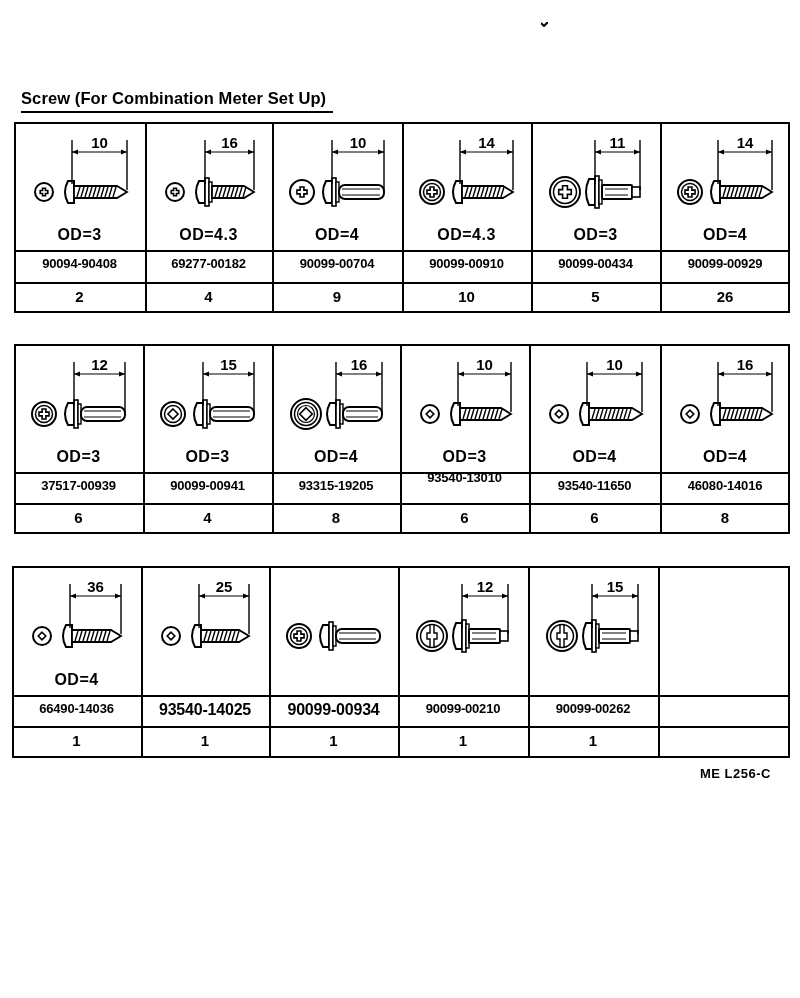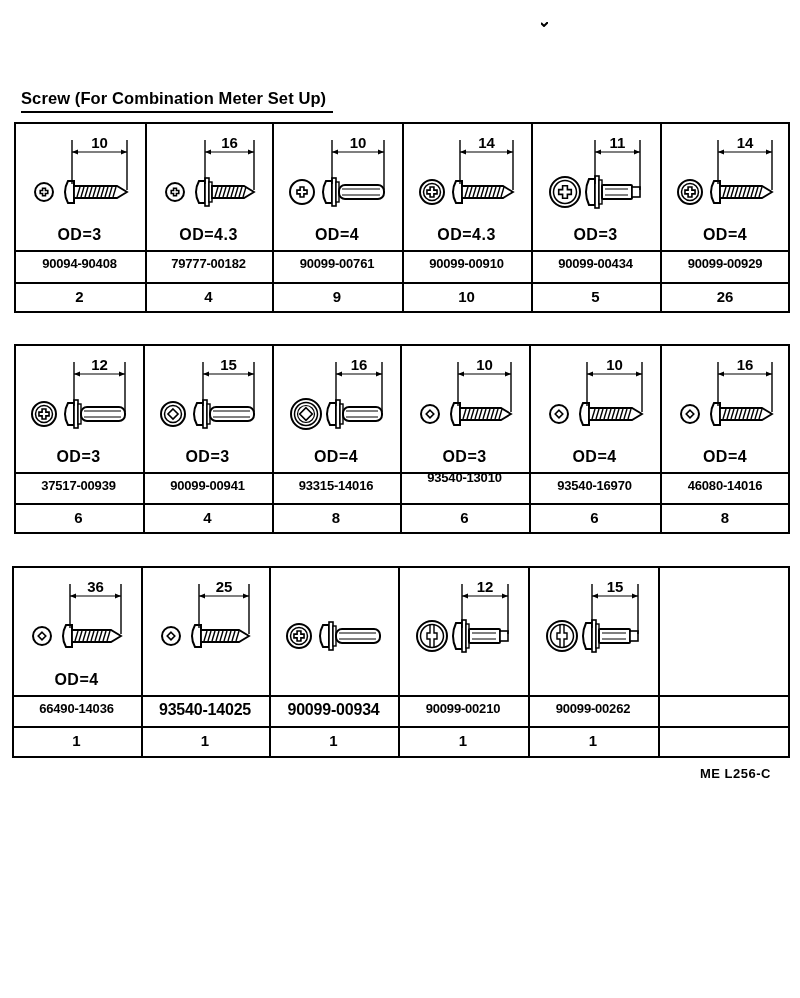--- a/index.html
+++ b/index.html
@@ -115,21 +115,21 @@
             <line x1="98" y1="75" x2="101" y2="65" stroke="#000" stroke-width="1.4"></line>
           </g>
           <line x1="60" y1="18" x2="60" y2="62" stroke="#000" stroke-width="1.4"></line>
           <line x1="109" y1="18" x2="109" y2="68" stroke="#000" stroke-width="1.4"></line>
           <line x1="60" y1="30" x2="109" y2="30" stroke="#000" stroke-width="1.2"></line>
           <path d="M60 30 l6 -2.5 v5 Z M109 30 l-6 -2.5 v5 Z" fill="#000"></path>
           <text x="84.5" y="26" text-anchor="middle" font-family="Liberation Sans, sans-serif" font-weight="bold" font-size="15">16</text>
         </svg>
       </div>
       <div class="od" style="top: 104px;">OD=4.3</div>
-      <div class="pn" style="top: 134px;">79777-00182</div>
+      <div class="pn" style="top: 134px;">69277-00182</div>
       <div class="qty" style="top: 166px;">4</div>
     </div>
     <div class="cell" style="left: 272px; top: 122px; width: 130px; height: 191px;">
       <div class="drawing">
         <svg width="130" height="126" viewBox="0 0 130 126">
           <g>
             <circle cx="30" cy="70" r="12" fill="none" stroke="#000" stroke-width="2"></circle>
             <path d="M28.0848 64.96 L31.9152 64.96 L31.9152 68.0848 L35.04 68.0848 L35.04 71.9152 L31.9152 71.9152 L31.9152 75.04 L28.0848 75.04 L28.0848 71.9152 L24.96 71.9152 L24.96 68.0848 L28.0848 68.0848 Z" fill="none" stroke="#000" stroke-width="1.6"></path>
           </g>
           <g>
@@ -141,21 +141,21 @@
             <line x1="70" y1="73" x2="108" y2="73" stroke="#000" stroke-width="1"></line>
           </g>
           <line x1="60" y1="18" x2="60" y2="62" stroke="#000" stroke-width="1.4"></line>
           <line x1="112" y1="18" x2="112" y2="68" stroke="#000" stroke-width="1.4"></line>
           <line x1="60" y1="30" x2="112" y2="30" stroke="#000" stroke-width="1.2"></line>
           <path d="M60 30 l6 -2.5 v5 Z M112 30 l-6 -2.5 v5 Z" fill="#000"></path>
           <text x="86" y="26" text-anchor="middle" font-family="Liberation Sans, sans-serif" font-weight="bold" font-size="15">10</text>
         </svg>
       </div>
       <div class="od" style="top: 104px;">OD=4</div>
-      <div class="pn" style="top: 134px;">90099-00761</div>
+      <div class="pn" style="top: 134px;">90099-00704</div>
       <div class="qty" style="top: 166px;">9</div>
     </div>
     <div class="cell" style="left: 402px; top: 122px; width: 129px; height: 191px;">
       <div class="drawing">
         <svg width="129" height="126" viewBox="0 0 129 126">
           <g>
             <circle cx="30" cy="70" r="12" fill="none" stroke="#000" stroke-width="2"></circle>
             <circle cx="30" cy="70" r="8.5" fill="none" stroke="#000" stroke-width="1.5"></circle>
             <path d="M28.0848 64.96 L31.9152 64.96 L31.9152 68.0848 L35.04 68.0848 L35.04 71.9152 L31.9152 71.9152 L31.9152 75.04 L28.0848 75.04 L28.0848 71.9152 L24.96 71.9152 L24.96 68.0848 L28.0848 68.0848 Z" fill="none" stroke="#000" stroke-width="1.6"></path>
           </g>
@@ -317,21 +317,21 @@
             <line x1="74" y1="73" x2="106" y2="73" stroke="#000" stroke-width="1"></line>
           </g>
           <line x1="64" y1="18" x2="64" y2="62" stroke="#000" stroke-width="1.4"></line>
           <line x1="110" y1="18" x2="110" y2="68" stroke="#000" stroke-width="1.4"></line>
           <line x1="64" y1="30" x2="110" y2="30" stroke="#000" stroke-width="1.2"></line>
           <path d="M64 30 l6 -2.5 v5 Z M110 30 l-6 -2.5 v5 Z" fill="#000"></path>
           <text x="87" y="26" text-anchor="middle" font-family="Liberation Sans, sans-serif" font-weight="bold" font-size="15">16</text>
         </svg>
       </div>
       <div class="od" style="top: 104px;">OD=4</div>
-      <div class="pn" style="top: 134px;">93315-14016</div>
+      <div class="pn" style="top: 134px;">93315-19205</div>
       <div class="qty" style="top: 165px;">8</div>
     </div>
     <div class="cell" style="left: 400px; top: 344px; width: 129px; height: 190px;">
       <div class="drawing">
         <svg width="129" height="126" viewBox="0 0 129 126">
           <g>
             <circle cx="30" cy="70" r="9" fill="none" stroke="#000" stroke-width="2"></circle>
             <path d="M30 66.22 L33.78 70 L30 73.78 L26.22 70 Z" fill="none" stroke="#000" stroke-width="1.6"></path>
           </g>
           <g>
@@ -381,21 +381,21 @@
             <line x1="99" y1="75" x2="102" y2="65" stroke="#000" stroke-width="1.4"></line>
           </g>
           <line x1="58" y1="18" x2="58" y2="62" stroke="#000" stroke-width="1.4"></line>
           <line x1="113" y1="18" x2="113" y2="68" stroke="#000" stroke-width="1.4"></line>
           <line x1="58" y1="30" x2="113" y2="30" stroke="#000" stroke-width="1.2"></line>
           <path d="M58 30 l6 -2.5 v5 Z M113 30 l-6 -2.5 v5 Z" fill="#000"></path>
           <text x="85.5" y="26" text-anchor="middle" font-family="Liberation Sans, sans-serif" font-weight="bold" font-size="15">10</text>
         </svg>
       </div>
       <div class="od" style="top: 104px;">OD=4</div>
-      <div class="pn" style="top: 134px;">93540-16970</div>
+      <div class="pn" style="top: 134px;">93540-11650</div>
       <div class="qty" style="top: 165px;">6</div>
     </div>
     <div class="cell" style="left: 660px; top: 344px; width: 130px; height: 190px;">
       <div class="drawing">
         <svg width="130" height="126" viewBox="0 0 130 126">
           <g>
             <circle cx="30" cy="70" r="9" fill="none" stroke="#000" stroke-width="2"></circle>
             <path d="M30 66.22 L33.78 70 L30 73.78 L26.22 70 Z" fill="none" stroke="#000" stroke-width="1.6"></path>
           </g>
           <g>

